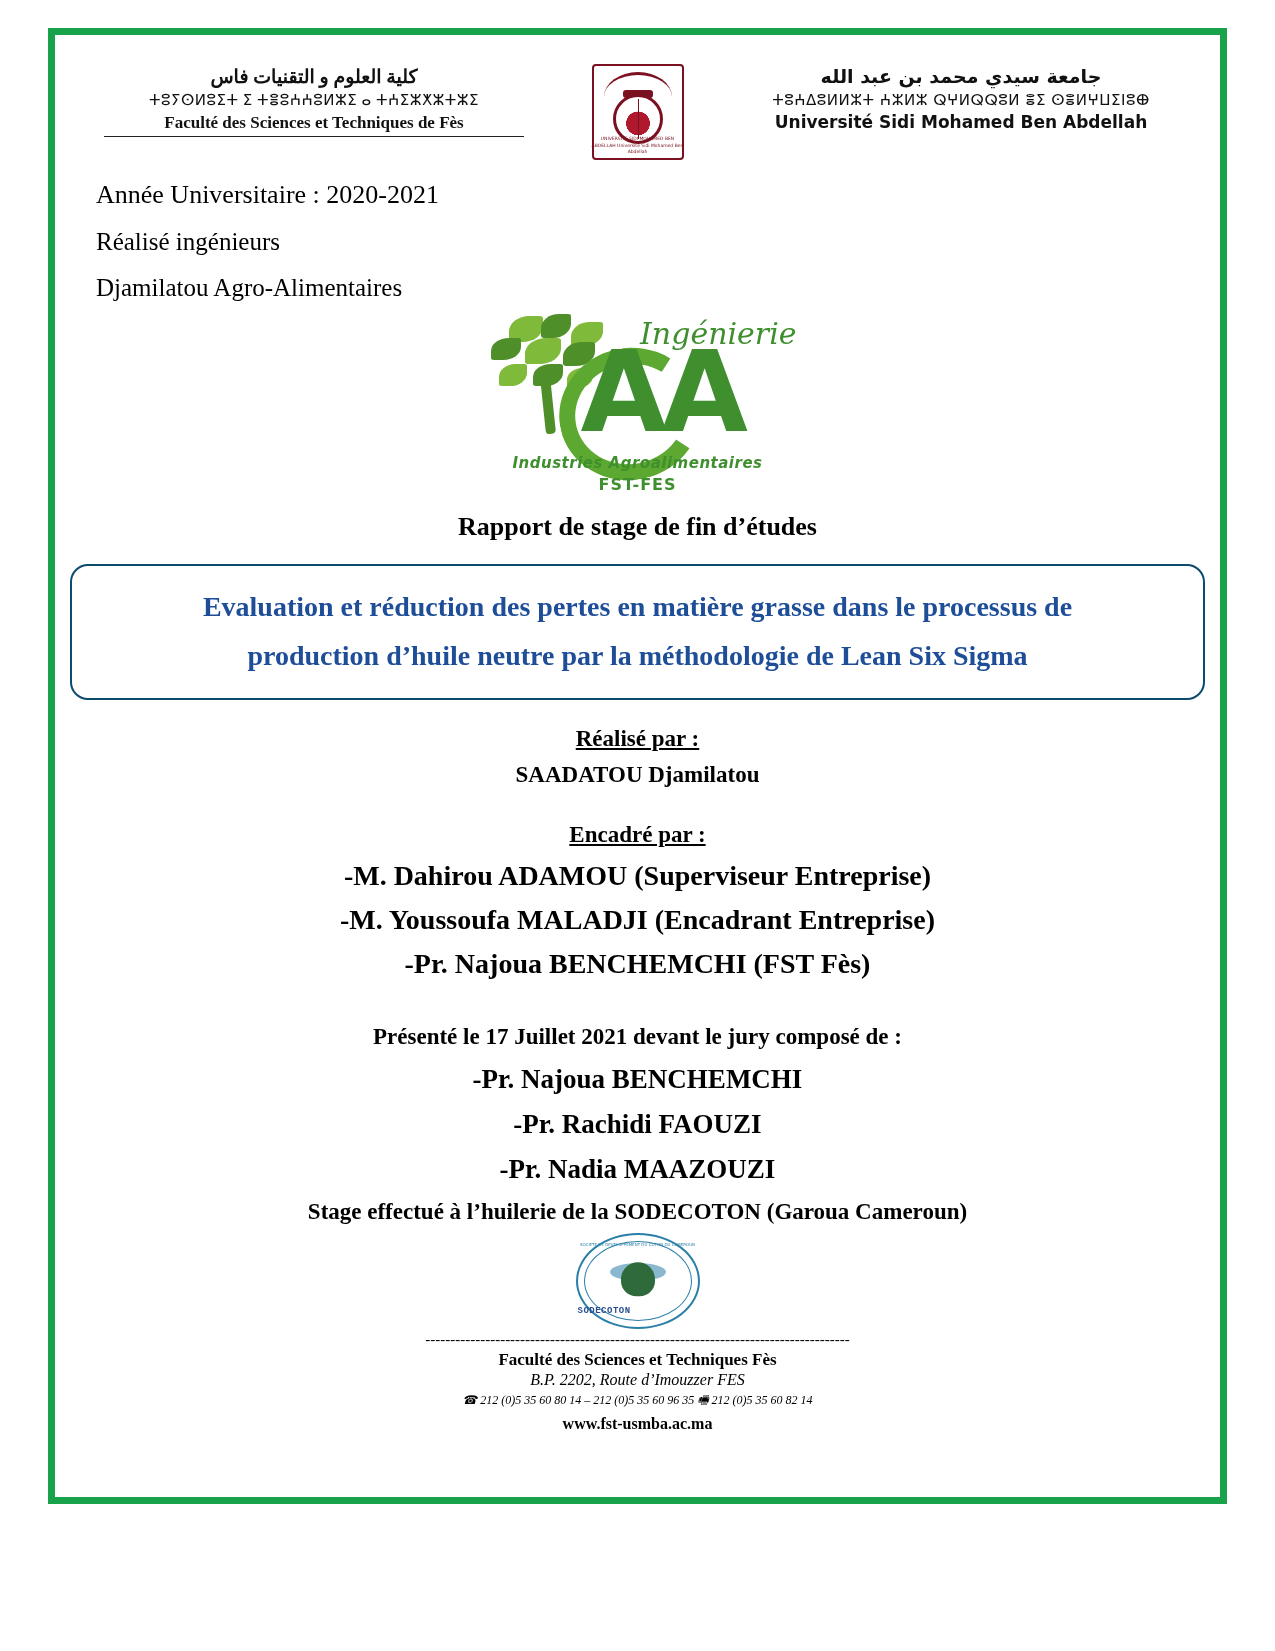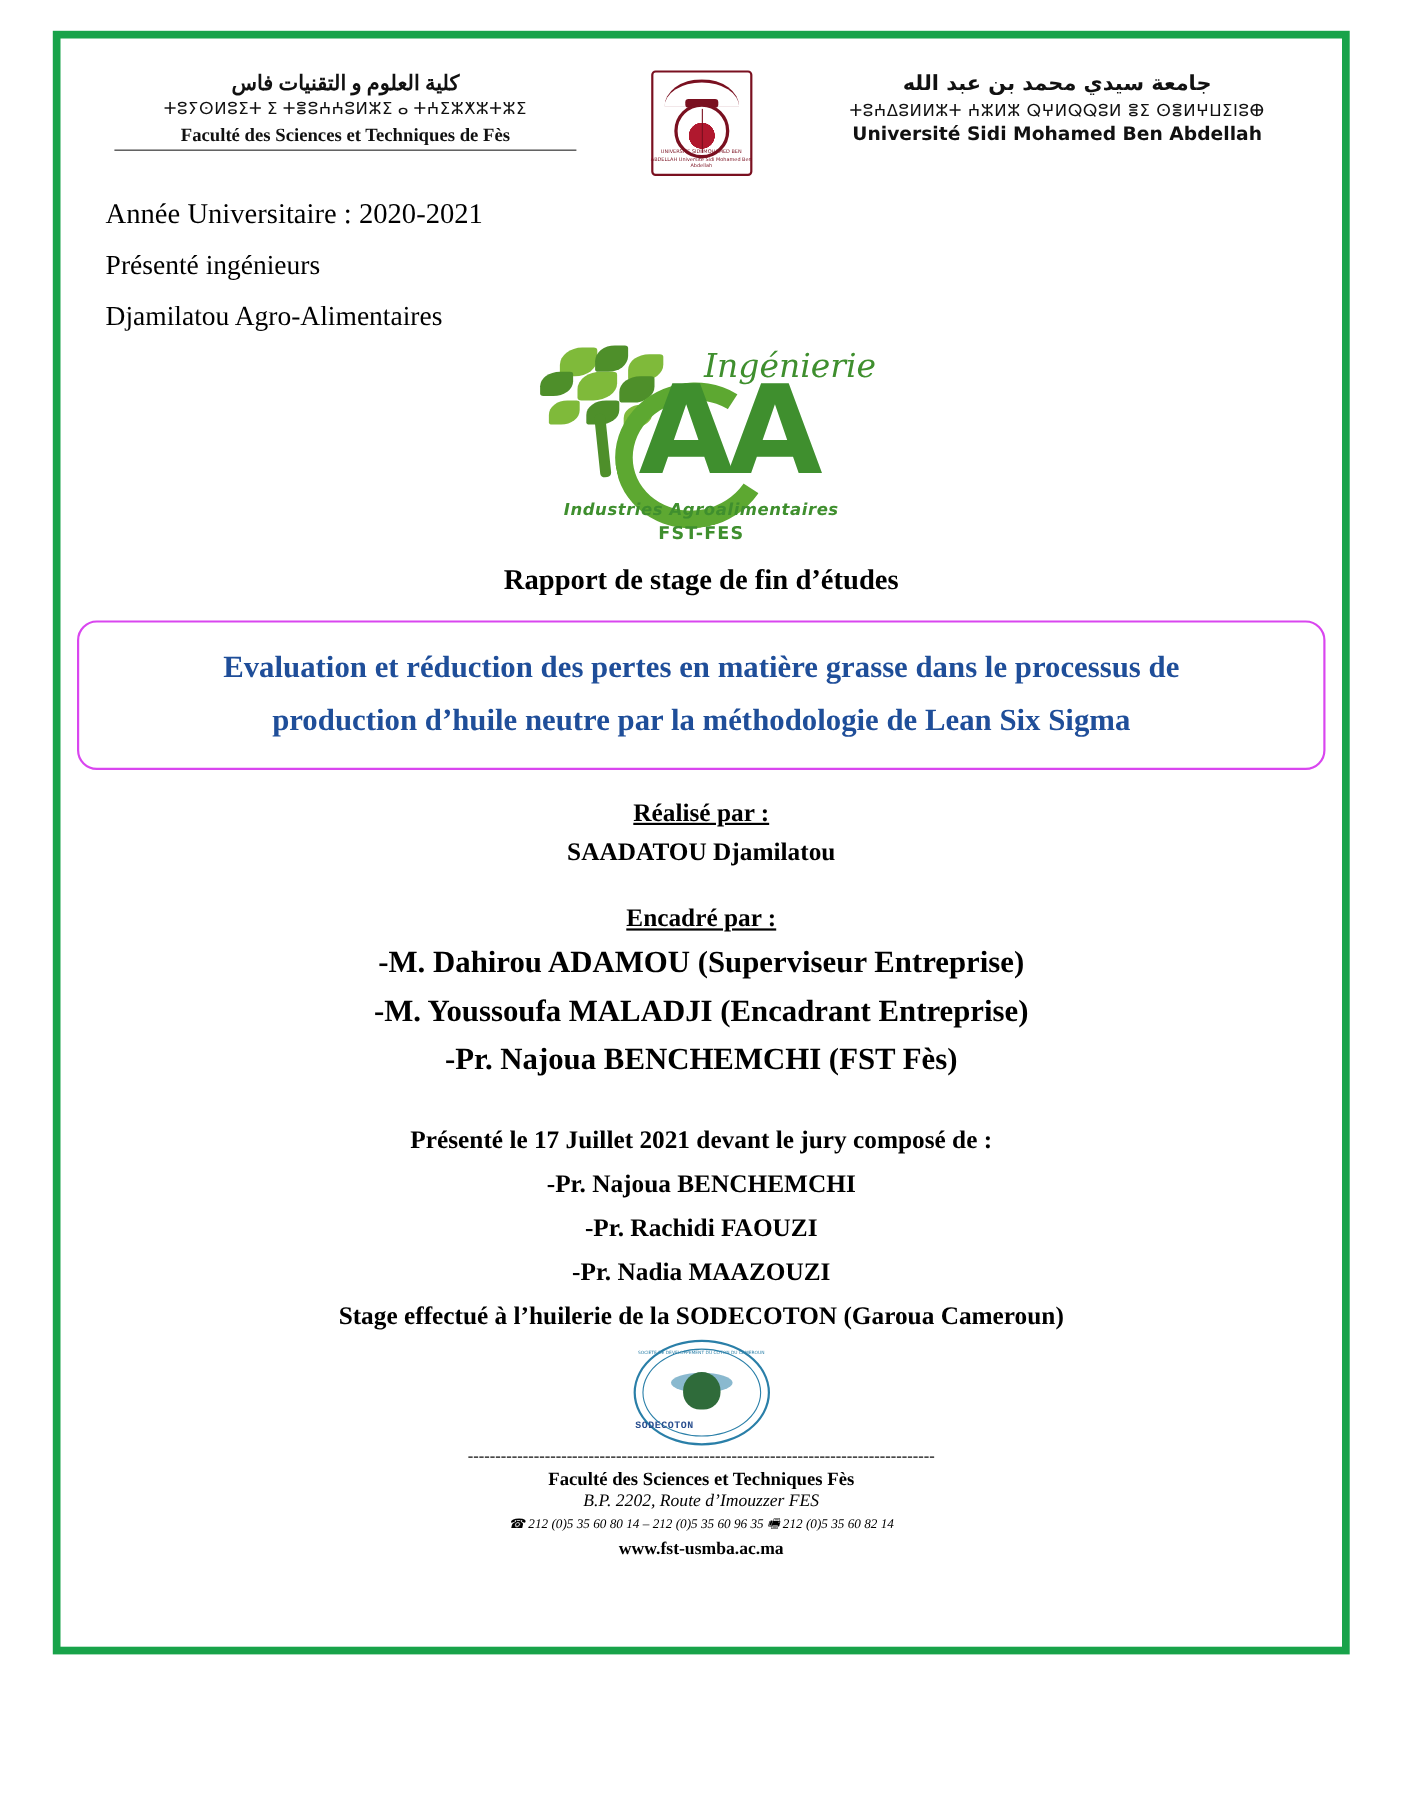--- a/index.html
+++ b/index.html
@@ -218,21 +218,21 @@
   .rapport {
     text-align: center;
     font-weight: bold;
     font-size: 26px;
     margin-top: 14px;
   }
 
   
   .title-box {
     margin: 22px -26px 0 -26px;
-    border: 2px solid #d946ef;
+    border: 2px solid #0c4a6e;
     border-radius: 18px;
     padding: 16px 26px 18px 26px;
     text-align: center;
   }
   .title-box .tline {
     color: #1f4e99;
     font-weight: bold;
     font-size: 28px;
     line-height: 1.75;
   }
@@ -256,21 +256,21 @@
     font-size: 28px;
     margin-top: 12px;
   }
   .jury-head {
     font-weight: bold;
     font-size: 23px;
     margin-top: 10px;
   }
   .jury {
     font-weight: bold;
-    font-size: 23px;
+    font-size: 27px;
     margin-top: 14px;
   }
   .stage {
     font-weight: bold;
     font-size: 23px;
     margin-top: 14px;
   }
 
   
   .sode-wrap {
@@ -387,21 +387,21 @@
 
     <div class="hdr-block hdr-right">
       <div class="hdr-ar">جامعة سيدي محمد بن عبد الله</div>
       <div class="hdr-tif">ⵜⵓⵄⵠⵓⵍⵍⵣⵜ ⵄⵣⵍⵣ ⵕⵖⵍⵕⵕⵓⵍ ⴻⵉ ⵙⴻⵍⵖⵡⵉⵏⵓⴲ</div>
       <div class="hdr-fr">Université Sidi Mohamed Ben Abdellah</div>
     </div>
 
   </div>
 
   <div class="line">Année Universitaire : 2020-2021</div>
-  <div class="line l2">Présenté ingénieurs</div>
+  <div class="line l2">Réalisé ingénieurs</div>
   <div class="line l3">Djamilatou Agro-Alimentaires</div>
 
   <div class="iaa-wrap">
     <div class="iaa">
       <div class="tree">
         <div class="leaf" style="left:28px; top:2px; width:34px; height:26px;"></div>
         <div class="leaf dark" style="left:60px; top:0px; width:30px; height:24px;"></div>
         <div class="leaf" style="left:90px; top:8px; width:32px; height:24px;"></div>
         <div class="leaf dark" style="left:10px; top:24px; width:30px; height:22px;"></div>
         <div class="leaf" style="left:44px; top:24px; width:36px; height:26px;"></div>

